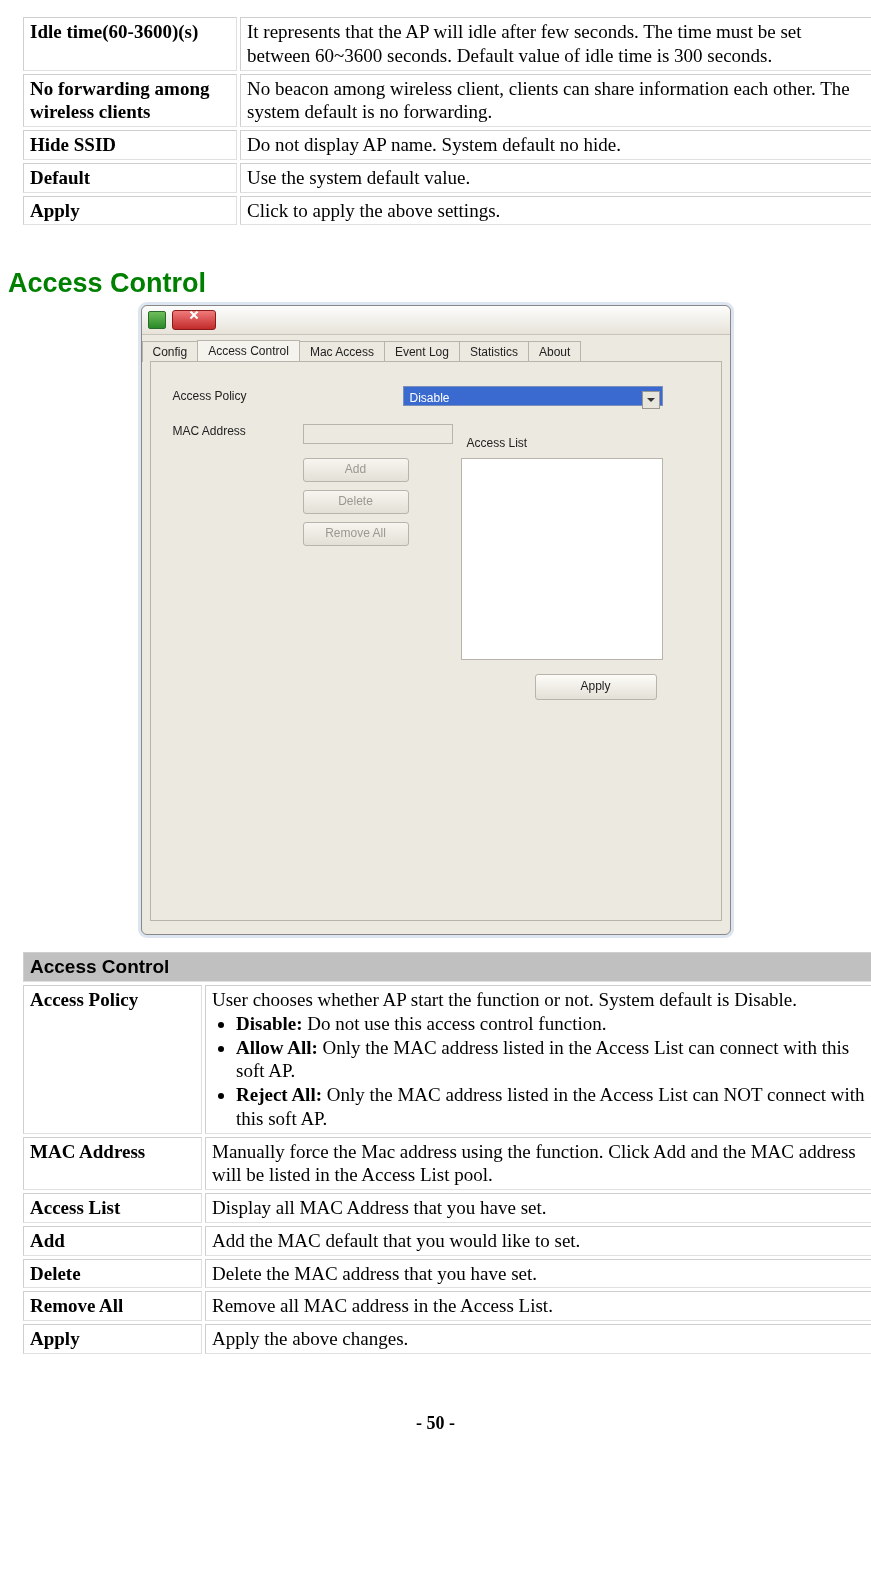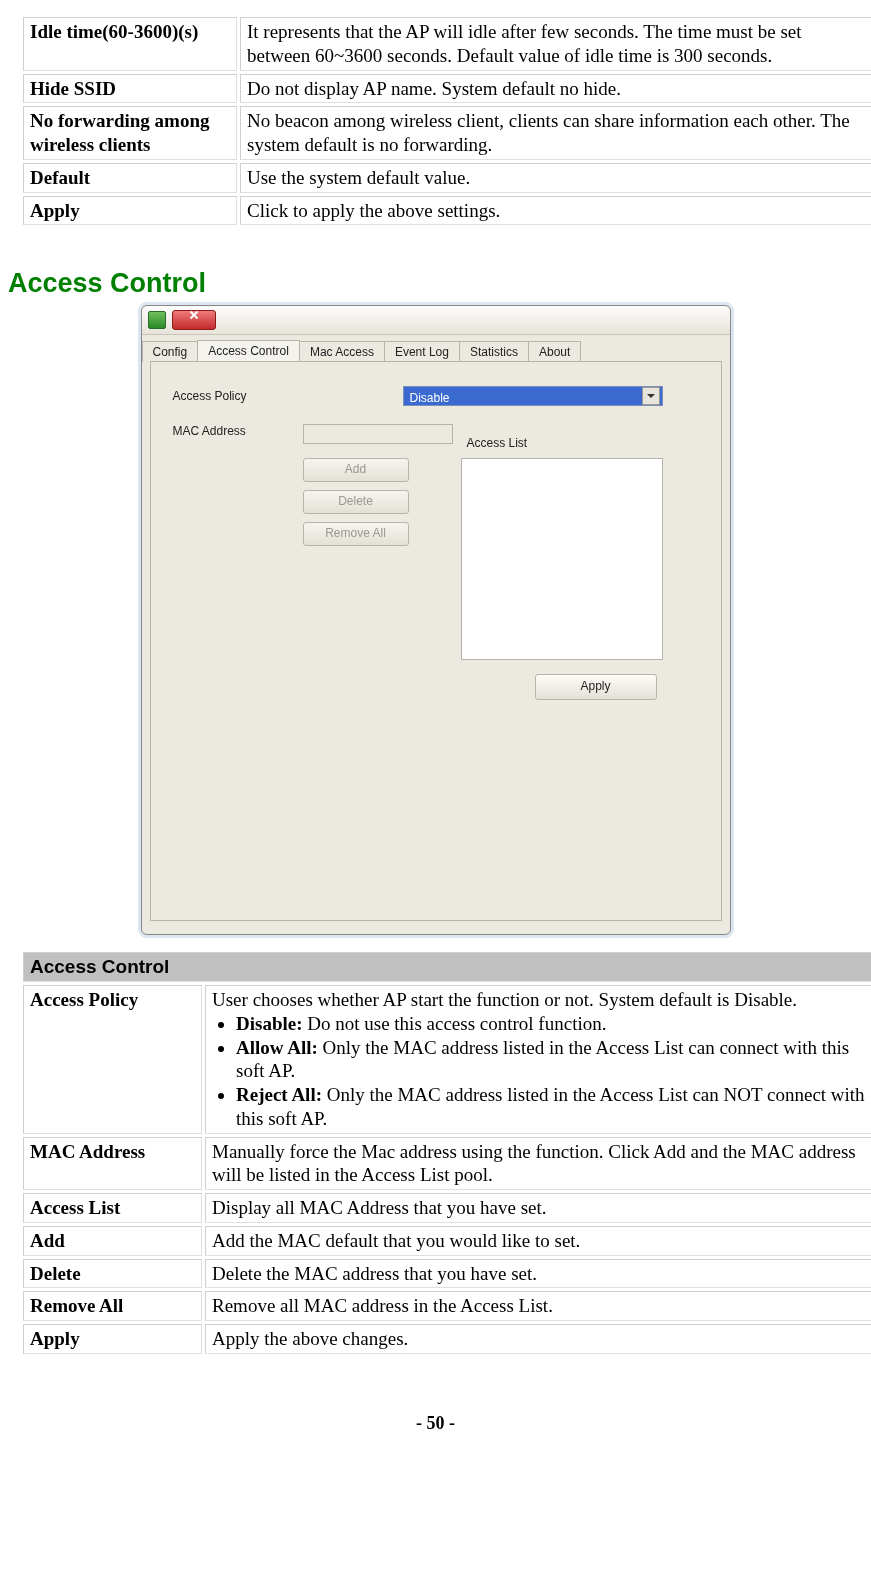--- a/index.html
+++ b/index.html
@@ -143,21 +143,21 @@
     display: flex;
     align-items: center;
     margin-bottom: 18px;
   }
   .lbl { width: 130px; }
   .combo {
     width: 260px; height: 20px;
     border: 1px solid #7a90b8;
     background: #3a6ad0;
     color: #fff;
-    display: flex; align-items: flex-end; justify-content: space-between;
+    display: flex; align-items: flex-start; justify-content: space-between;
     padding: 4px 2px 0 6px;
     box-sizing: border-box;
     margin-left: 100px;
   }
   .combo .arrow {
     width: 16px; height: 16px;
     background: #e8e5dc;
     border: 1px solid #9a9890;
     position: relative;
   }
@@ -220,26 +220,26 @@
 
 <div class="page">
 
   <table class="desc-table">
     <tbody>
         <tr>
       <td class="key">Idle time(60-3600)(s)</td>
       <td>It represents that the AP will idle after few seconds. The time must be set between 60~3600 seconds. Default value of idle time is 300 seconds.</td>
     </tr>
     <tr>
+      <td class="key">No forwarding among wireless clients</td>
+      <td>No beacon among wireless client, clients can share information each other. The system default is no forwarding.</td>
+    </tr>
+    <tr>
       <td class="key">Hide SSID</td>
       <td>Do not display AP name. System default no hide.</td>
-    </tr>
-    <tr>
-      <td class="key">No forwarding among wireless clients</td>
-      <td>No beacon among wireless client, clients can share information each other. The system default is no forwarding.</td>
     </tr>
     <tr>
       <td class="key">Default</td>
       <td>Use the system default value.</td>
     </tr>
     <tr>
       <td class="key">Apply</td>
       <td>Click to apply the above settings.</td>
     </tr>
   </tbody>

